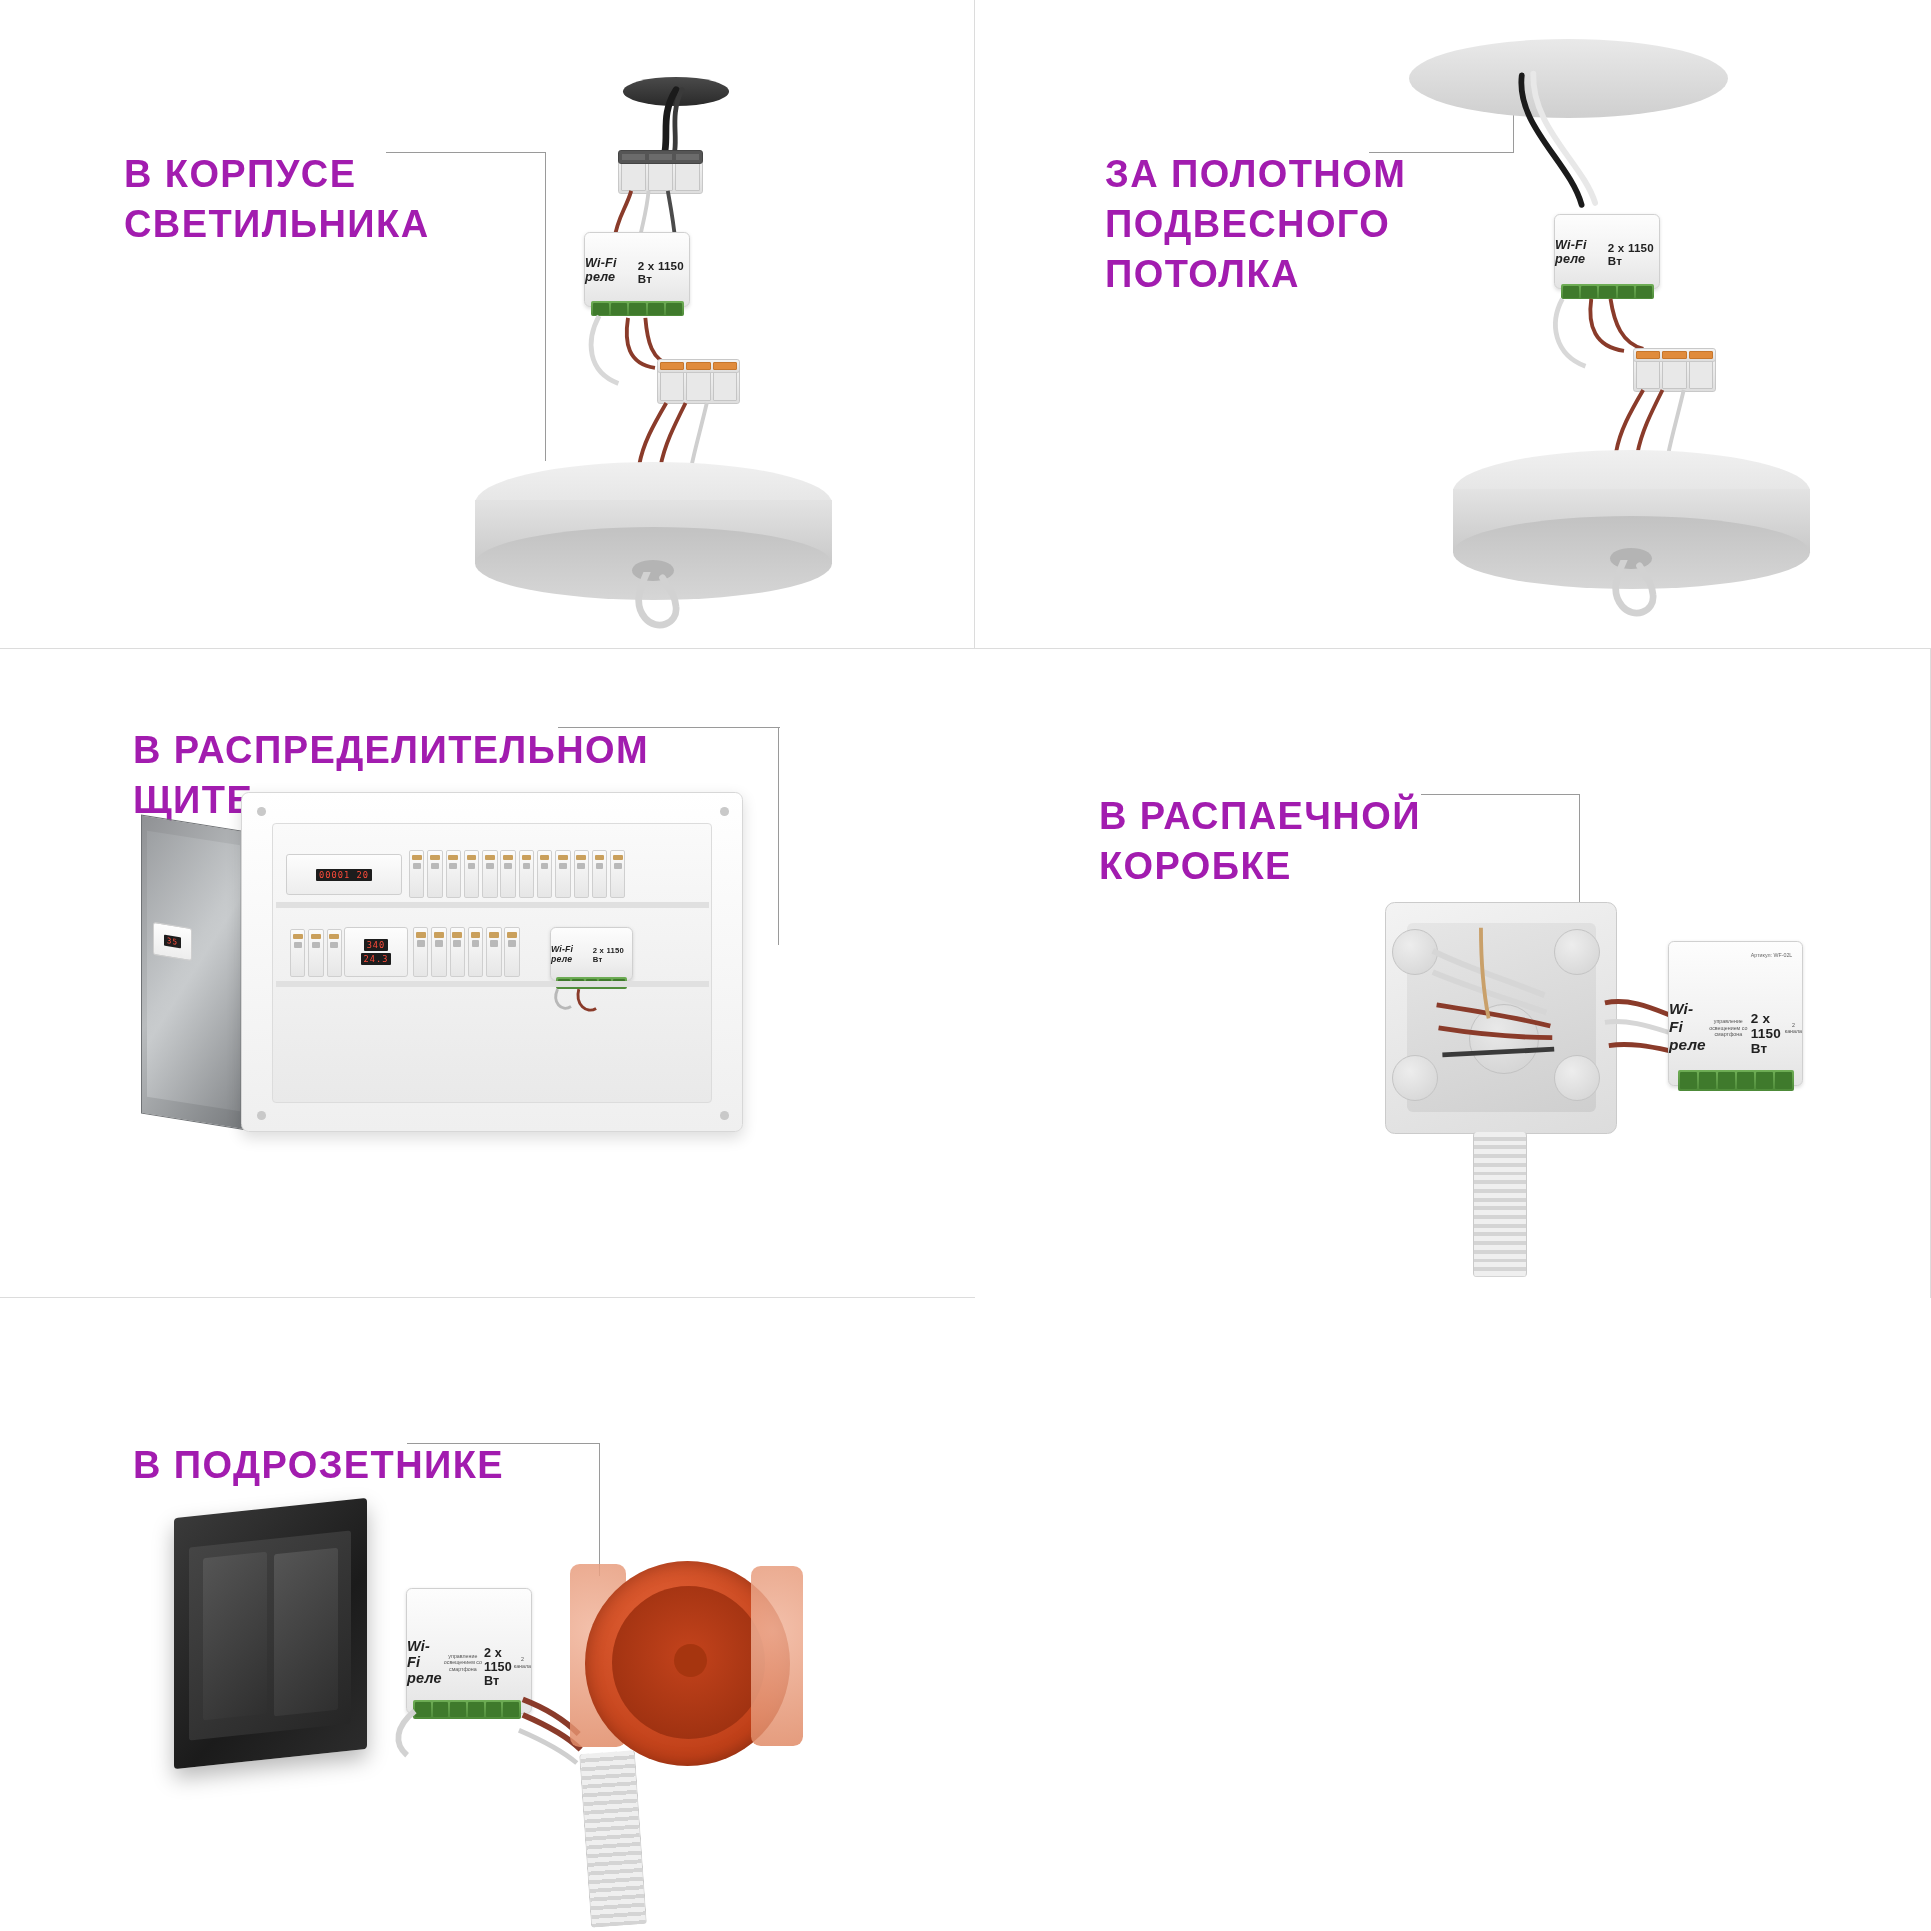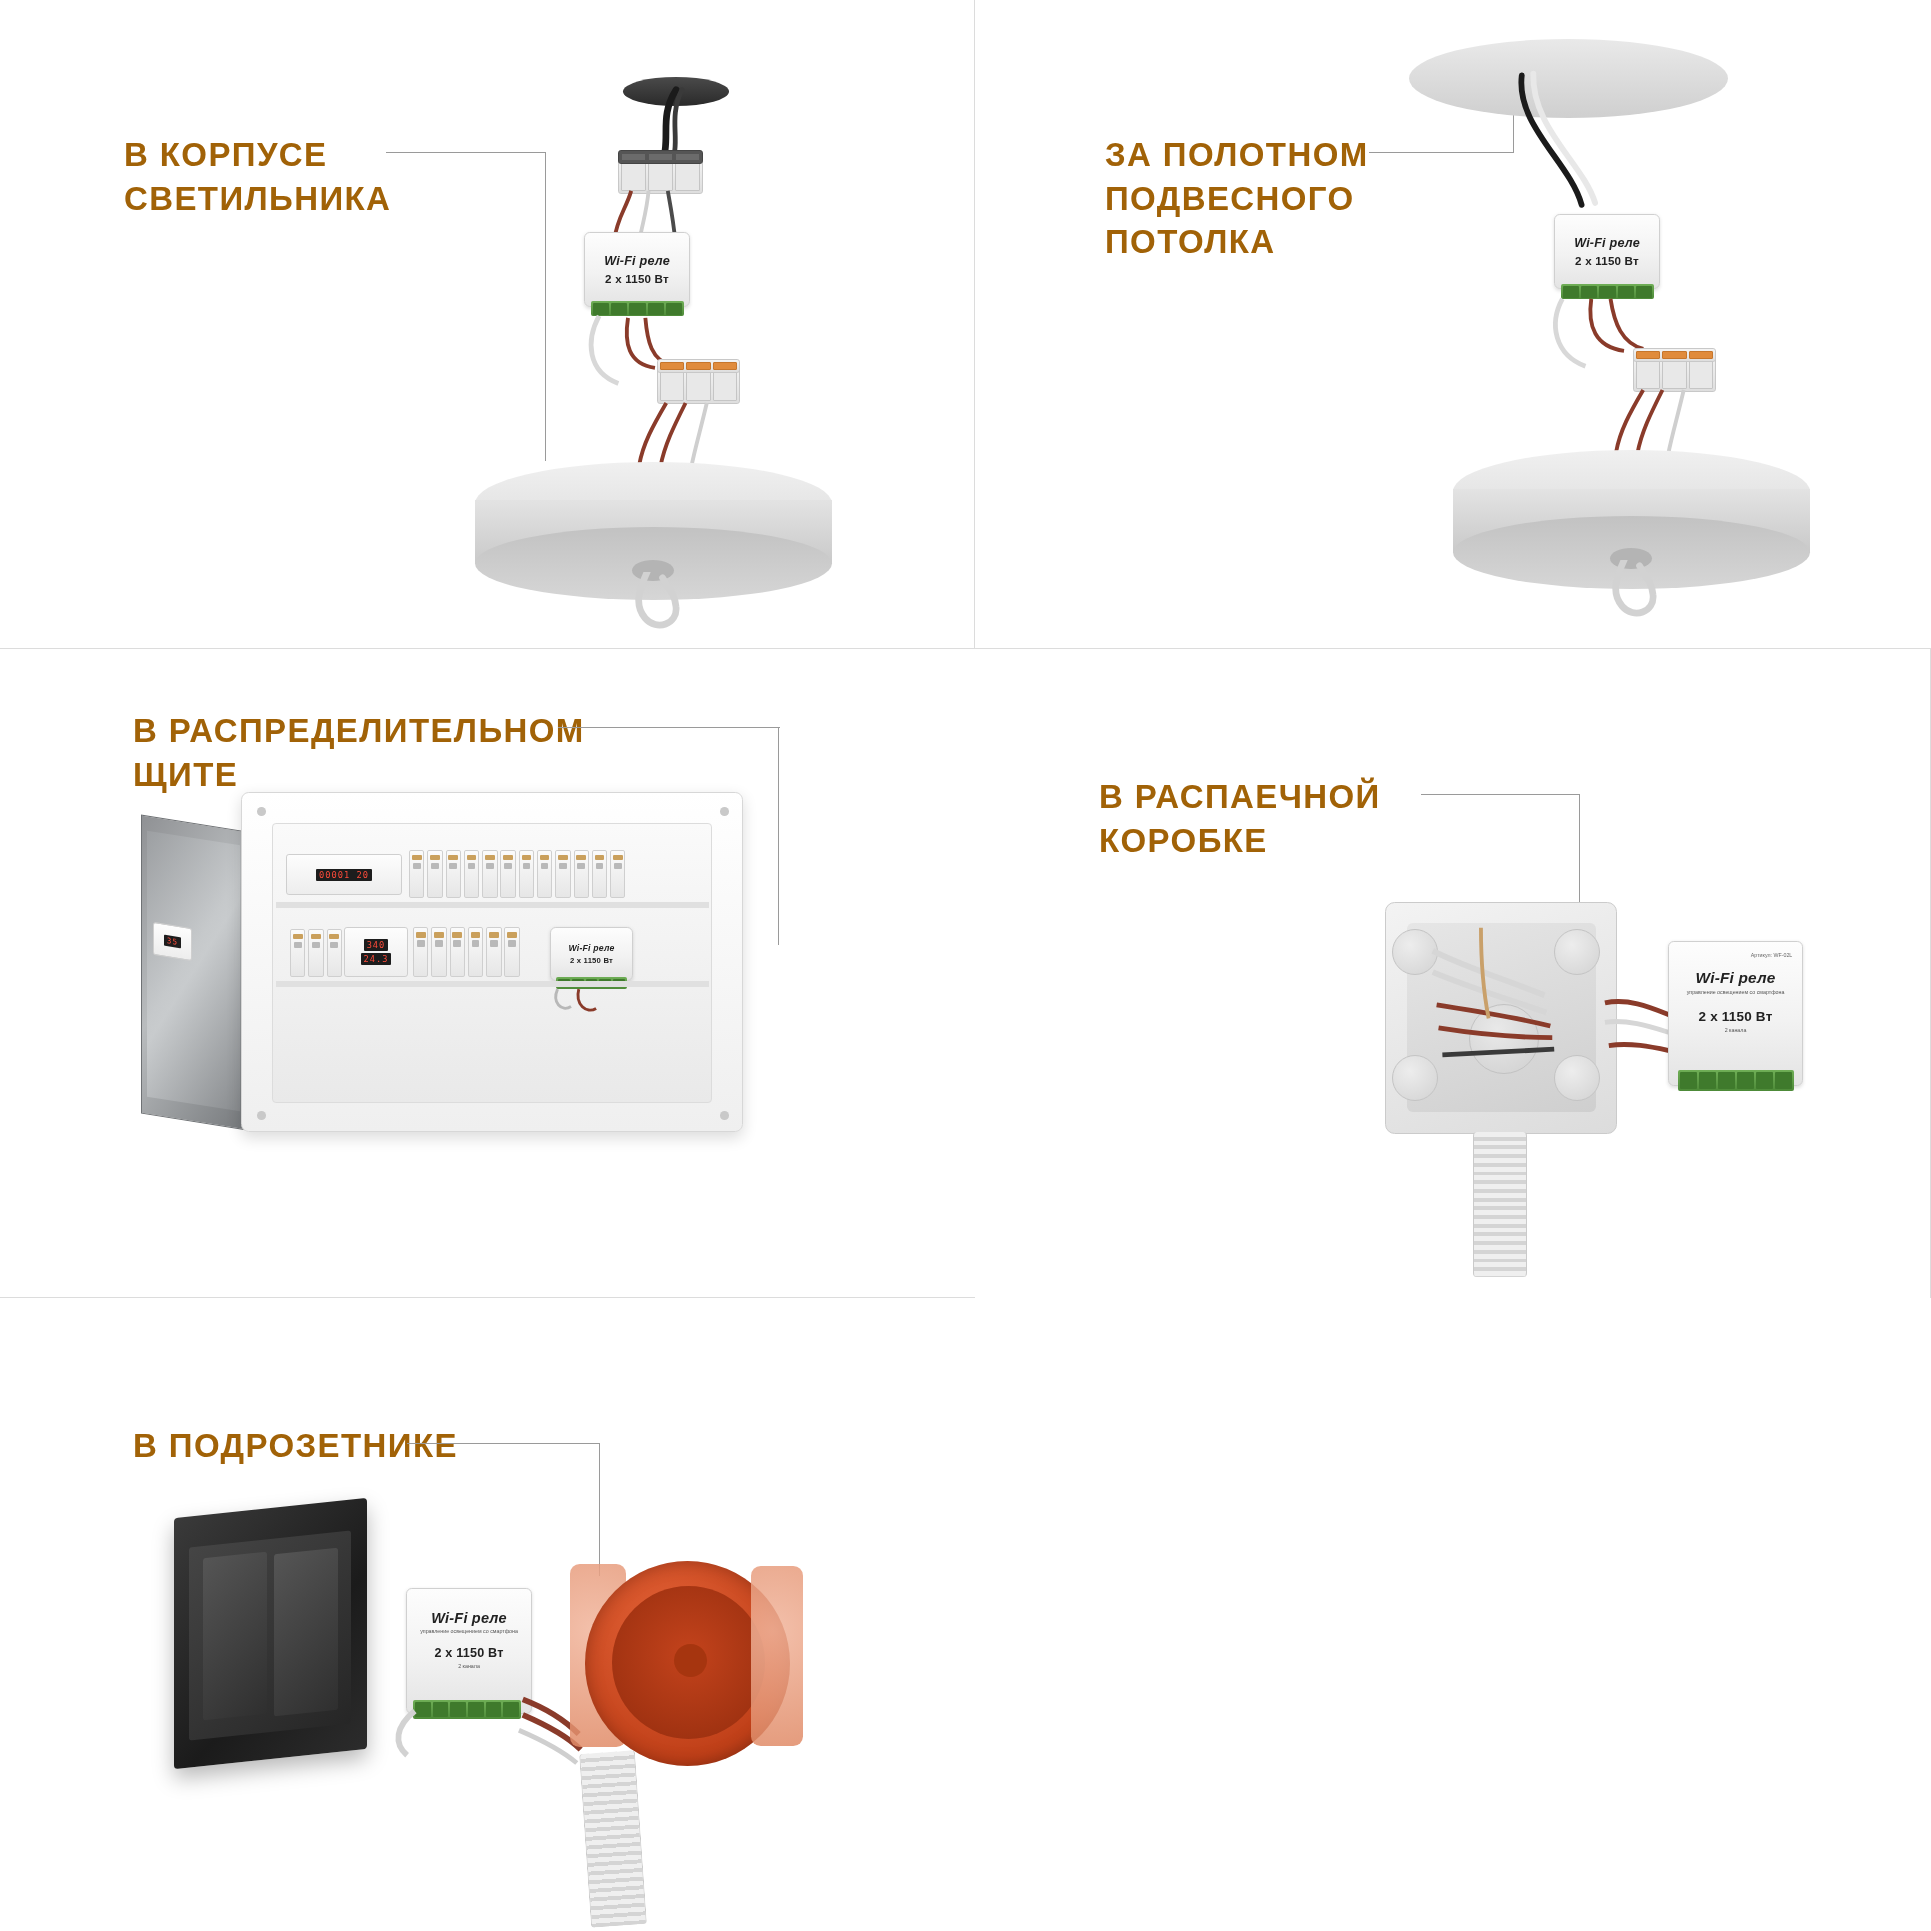--- a/index.html
+++ b/index.html
@@ -24,27 +24,28 @@
     border-bottom:1px solid #dcdcdc;
     overflow:hidden;
     background:#fff;
   }
   .cell.no-right{border-right:none;}
   .cell.no-bottom{border-bottom:none;}
 
   
   .label{
     position:absolute;
-    font-size:33px;
+    font-size:38px;
     font-weight:700;
     letter-spacing:1.4px;
     line-height:1.32;
     text-transform:uppercase;
-    color:#a16207;
+    color:#a21caf;
     white-space:pre-line;
+    margin-top:16px;
   }
   .leader{
     position:absolute;
     border-top:1.5px solid #9a9a9a;
   }
   .leader-v{
     position:absolute;
     border-left:1.5px solid #9a9a9a;
   }
 
@@ -79,21 +80,21 @@
 
   
   .relay{
     position:absolute;
     background:linear-gradient(180deg,#fdfdfd 0%,#f2f2f2 55%,#e4e4e4 100%);
     border:1px solid #d0d0d0;
     border-radius:5.8px;
     box-shadow:0 1.9px 3.9px rgba(0,0,0,.13);
     box-sizing:border-box;
     display:flex;
-    flex-direction:column;
+    flex-direction:row;
     justify-content:center;
     align-items:center;
   }
   .relay .r-t1{
     font-size:12.6px;font-weight:700;font-style:italic;color:#222;letter-spacing:0.2px;
   }
   .relay .r-t2{
     font-size:11.6px;font-weight:700;color:#222;margin-top:4.8px;letter-spacing:0.2px;
   }
   .relay .r-sub{font-size:5.3px;color:#555;margin-top:1.9px;text-align:center;line-height:1.25;}

